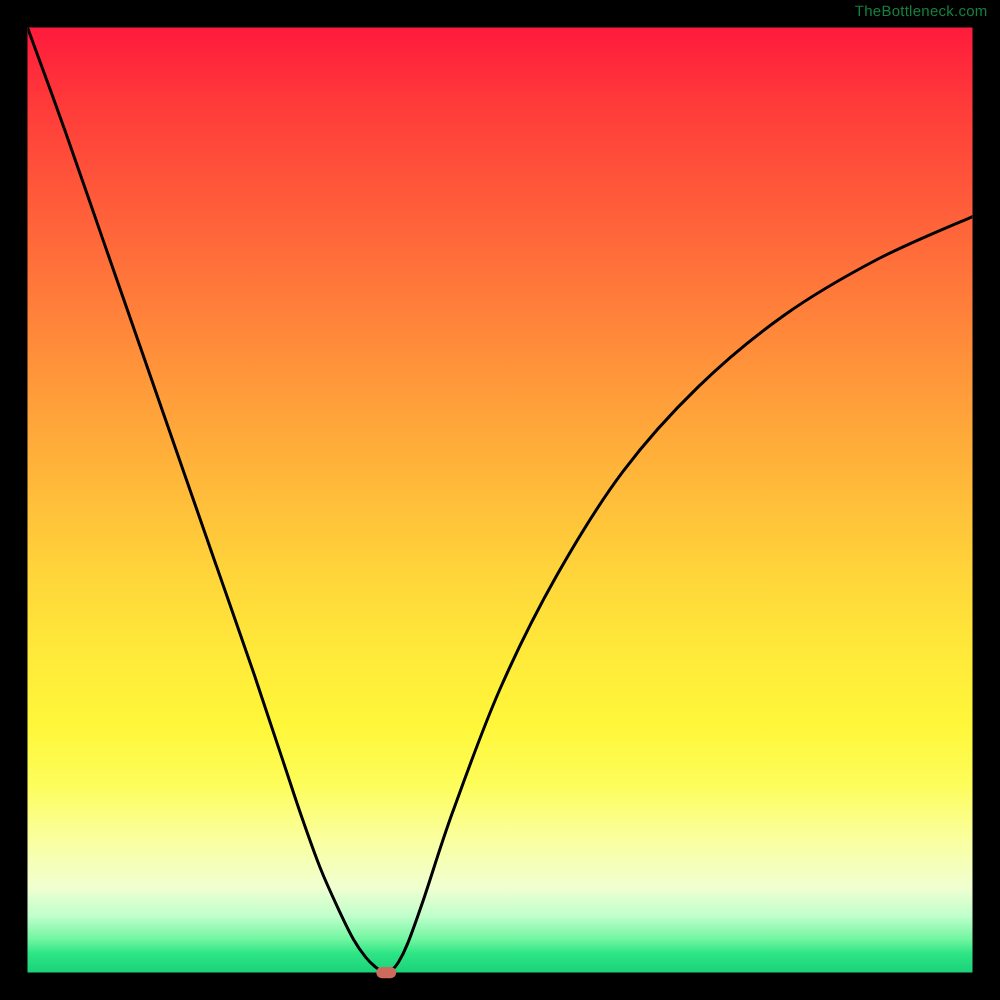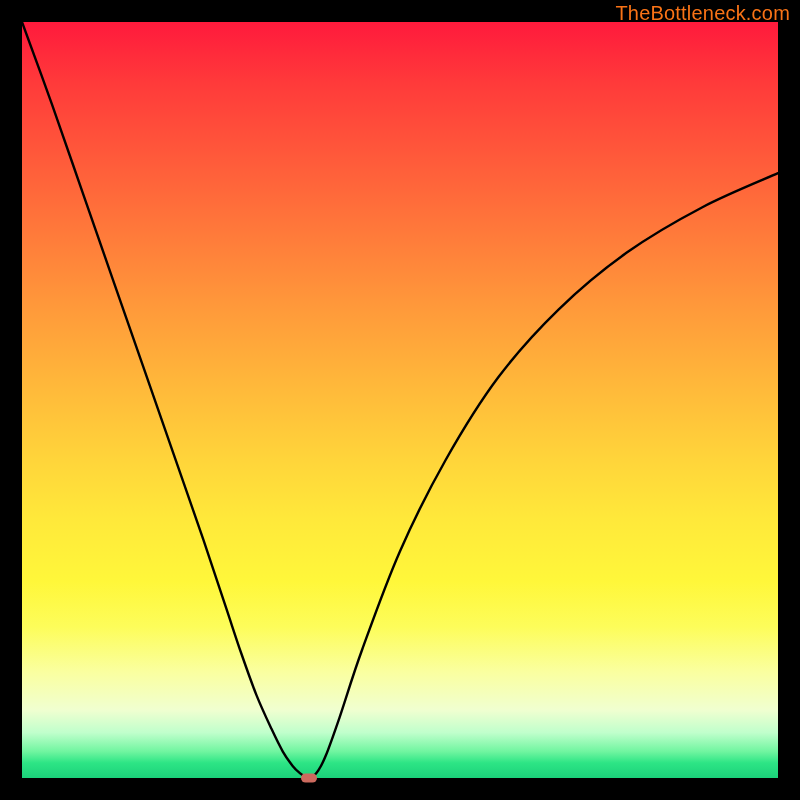--- a/index.html
+++ b/index.html
@@ -33,22 +33,22 @@
       #c0ffcc 94%,
       #70f5a0 96.5%,
       #2de585 98%,
       #1bd17a 100%
     );
   }
   .watermark {
     position: absolute;
     top: 2px;
     right: 10px;
-    color: #f97316;
-    font-size: 20px;
+    color: #15803d;
+    font-size: 12px;
     font-weight: 500;
     letter-spacing: 0.2px;
     z-index: 5;
   }
   svg.curve {
     position: absolute;
     left: 0;
     top: 0;
     width: 756px;
     height: 756px;

